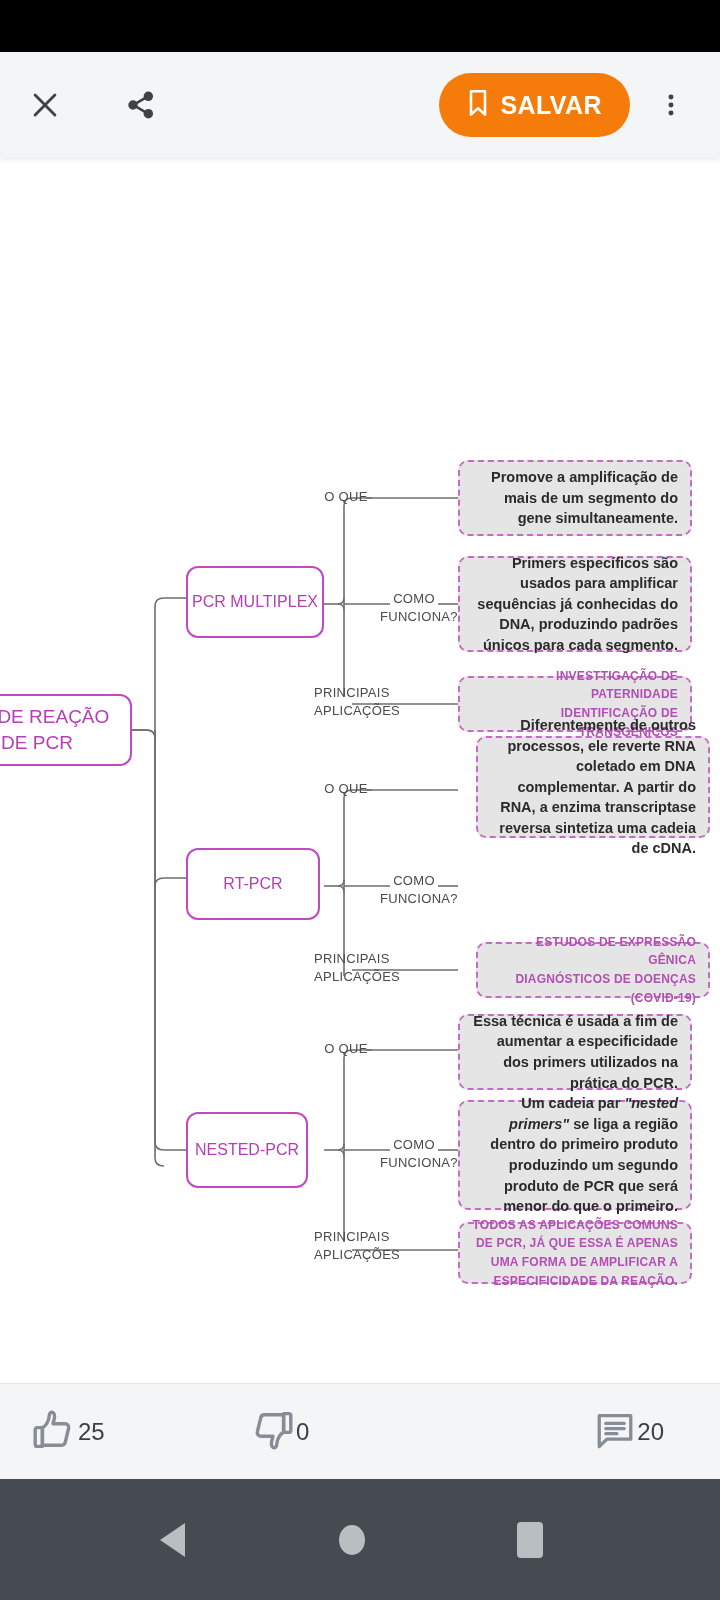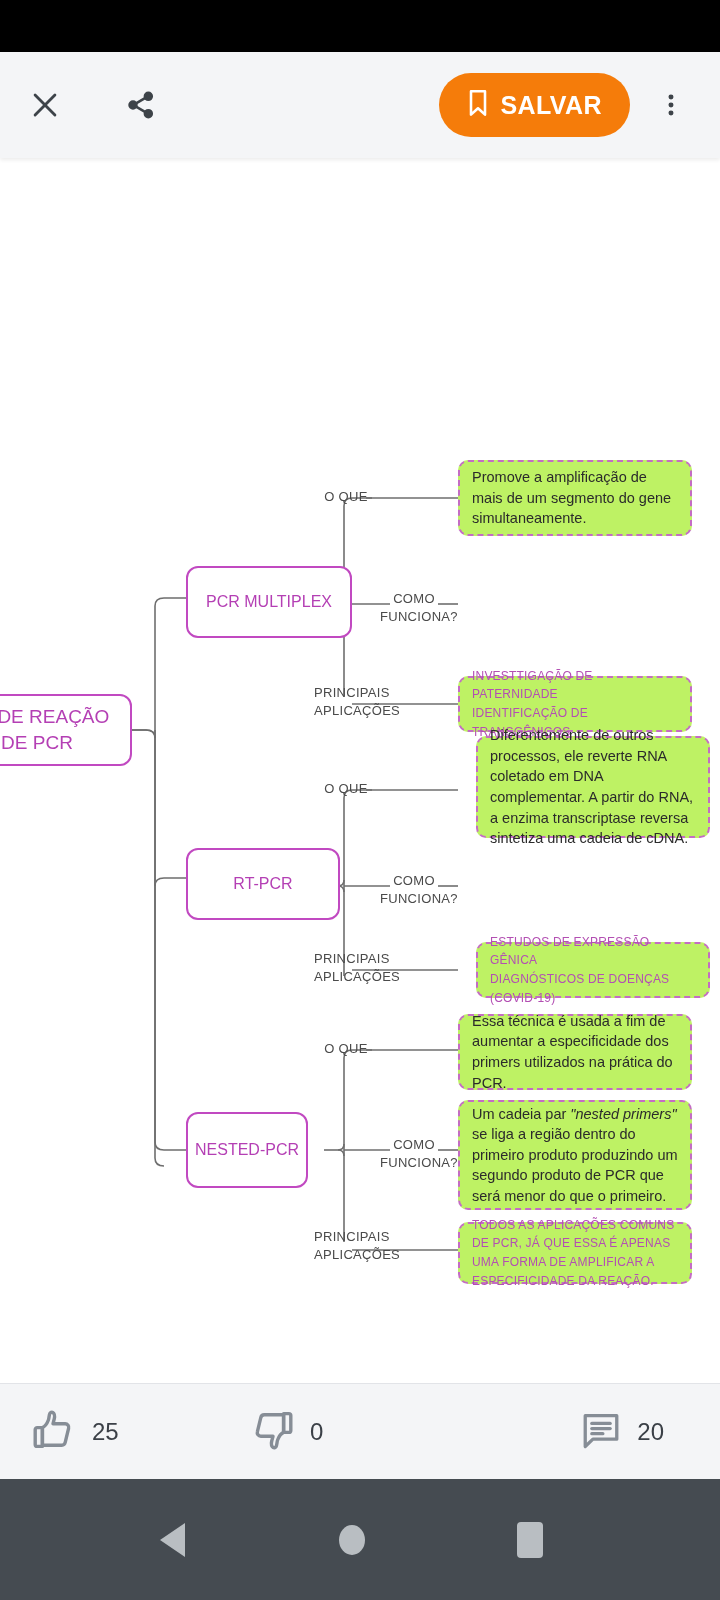--- a/index.html
+++ b/index.html
@@ -72,25 +72,26 @@
     line-height: 1.35;
     cursor: pointer;
   }
   .node.root { font-size: 19px; }
 
   
   .card {
     position: absolute;
     border: 2px dashed #c46cc4;
     border-radius: 10px;
-    background: #bef264;
-    display: flex; align-items: center; justify-content: center;
-    text-align: left;
+    background: #e5e5e5;
+    display: flex; align-items: center; justify-content: center;
+    text-align: right;
     padding: 8px 12px;
     cursor: pointer;
+    font-weight: bold;
   }
   .card .txt {
     font-size: 14.5px; line-height: 1.42; color: #2b2b2b;
   }
   .card.app .txt {
     font-size: 12px; line-height: 1.55; color: #b34fb3;
     letter-spacing: 0.2px;
   }
   .card .txt i { font-style: italic; }
 
@@ -107,21 +108,21 @@
 
   
   .reactions {
     position: absolute; left: 0; top: 1383px;
     width: 720px; height: 96px;
     background: #f4f5f7;
     border-top: 1px solid #e2e4e8;
   }
   .react-item {
     position: absolute; top: 50%; transform: translateY(-50%);
-    display: flex; align-items: center; gap: 14px;
+    display: flex; align-items: center; 
     cursor: pointer;
   }
   .react-item .count {
     font-size: 24px; color: #3b4047;
   }
   .r-like    { left: 30px; }
   .r-dislike { left: 248px; }
   .r-comment { right: 56px; }
 
   
@@ -255,43 +256,46 @@
       <path d="M344 1078 V1084"></path>
       <path d="M352 1092 H458"></path>
     </g>
   </svg>
 
   <div class="node root" style="left:-58px; top:536px; width:190px; height:72px;">
     <span style="white-space:pre-line;">OS DE REAÇÃO
 DE PCR</span>
   </div>
 
-  <div class="node" style="left:186px; top:408px; width:166px; height:72px;">
+  <div class="node" style="left:186px; top:408px; width:138px; height:72px;">
     <span>PCR MULTIPLEX</span>
   </div>
 
   <div class="clabel" style="left:318px; top:330px; width:56px;">O QUE</div>
 
   <div class="clabel" style="left:380px; top:432px; width:68px;">COMO
 FUNCIONA?</div>
 
   <div class="clabel" style="left:314px; top:526px; width:70px;">PRINCIPAIS
 APLICAÇÕES</div>
 
   <div class="card" style="left:458px; top:302px; width:234px; height:76px;">
     <span class="txt">Promove a amplificação de mais de um segmento  do gene simultaneamente.</span>
   </div>
 
+  <div class="card" style="left:458px; top:398px; width:234px; height:96px;">
+    <span class="txt">Primers específicos são usados para amplificar sequências já conhecidas do DNA, produzindo padrões únicos para cada segmento.</span>
+  </div>
 
   <div class="card app" style="left:458px; top:518px; width:234px; height:56px;">
     <span class="txt" style="white-space:pre-line;">INVESTTIGAÇÃO DE PATERNIDADE
 IDENTIFICAÇÃO DE TRANSGÊNICOS</span>
   </div>
 
-  <div class="node" style="left:186px; top:690px; width:154px; height:72px;">
+  <div class="node" style="left:186px; top:690px; width:134px; height:72px;">
     <span>RT-PCR</span>
   </div>
 
   <div class="clabel" style="left:318px; top:622px; width:56px;">O QUE</div>
 
   <div class="clabel" style="left:380px; top:714px; width:68px;">COMO
 FUNCIONA?</div>
 
   <div class="clabel" style="left:314px; top:792px; width:70px;">PRINCIPAIS
 APLICAÇÕES</div>

